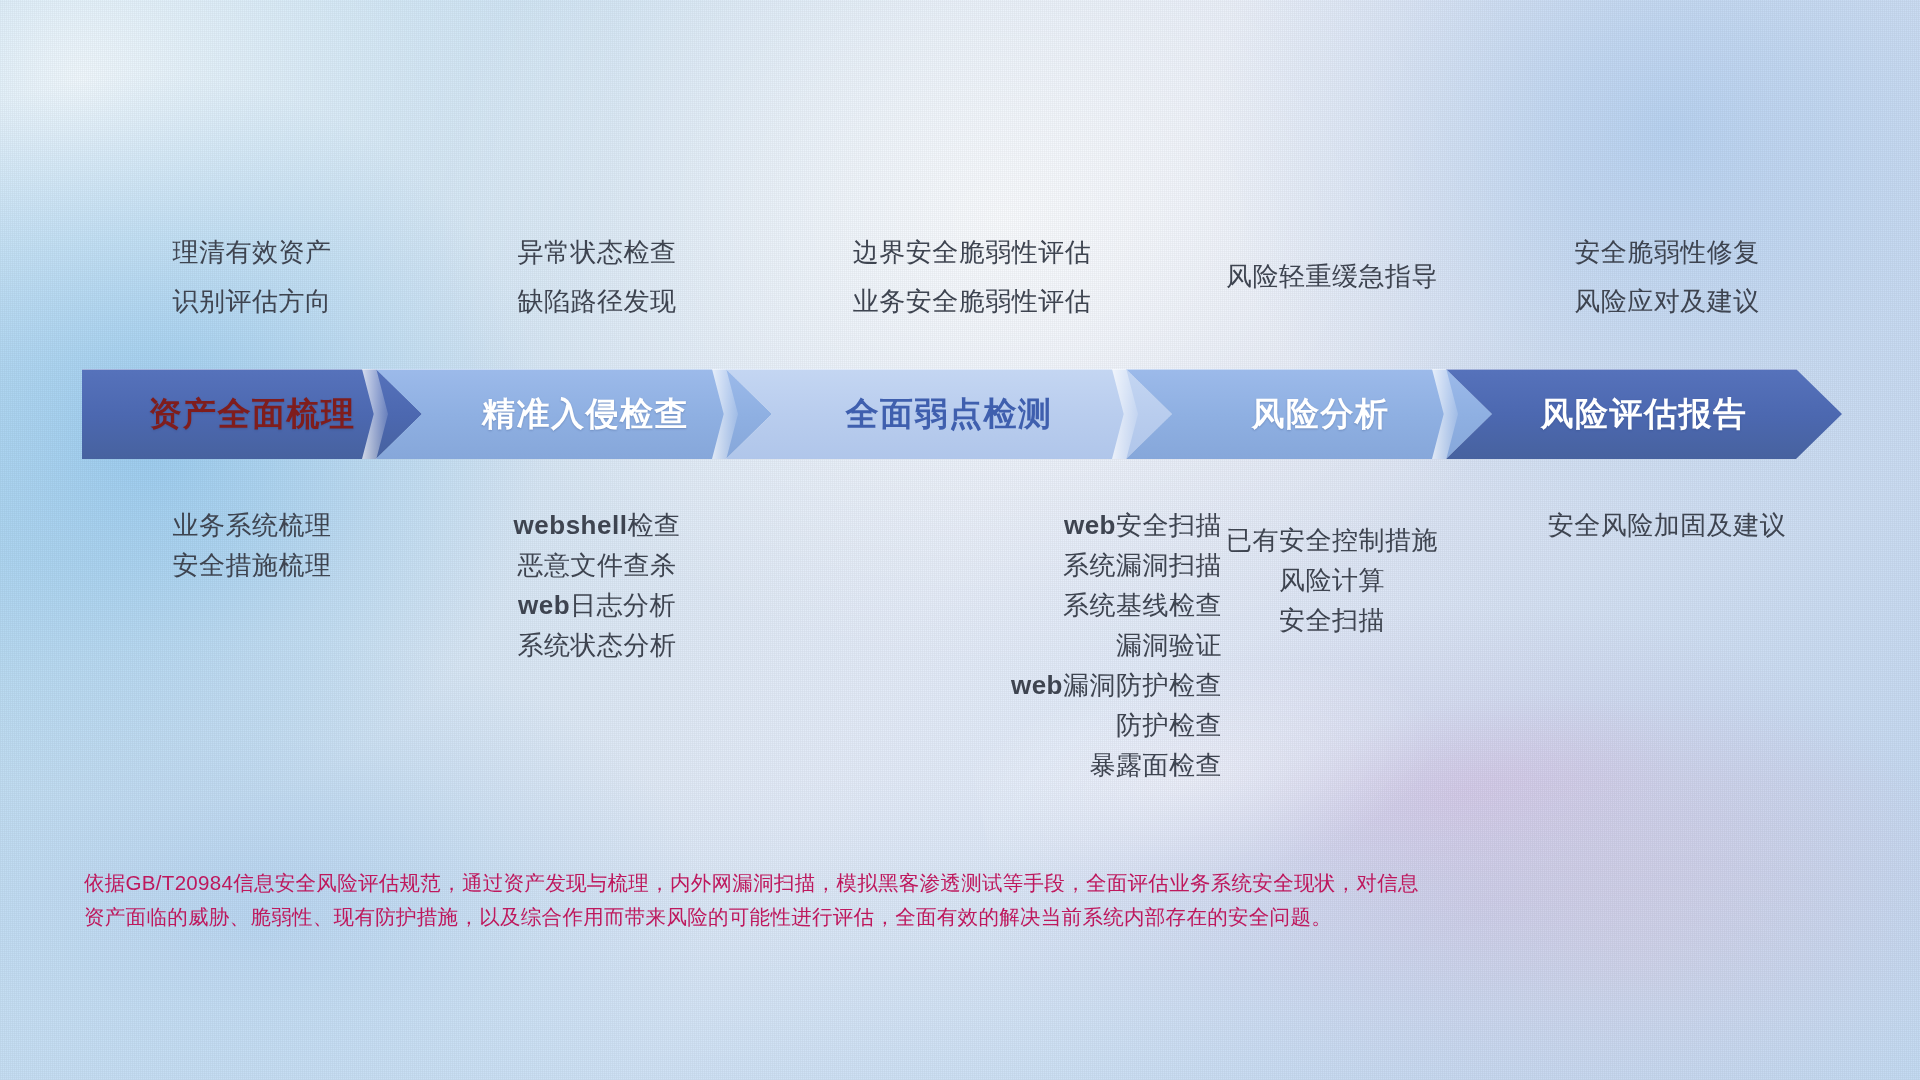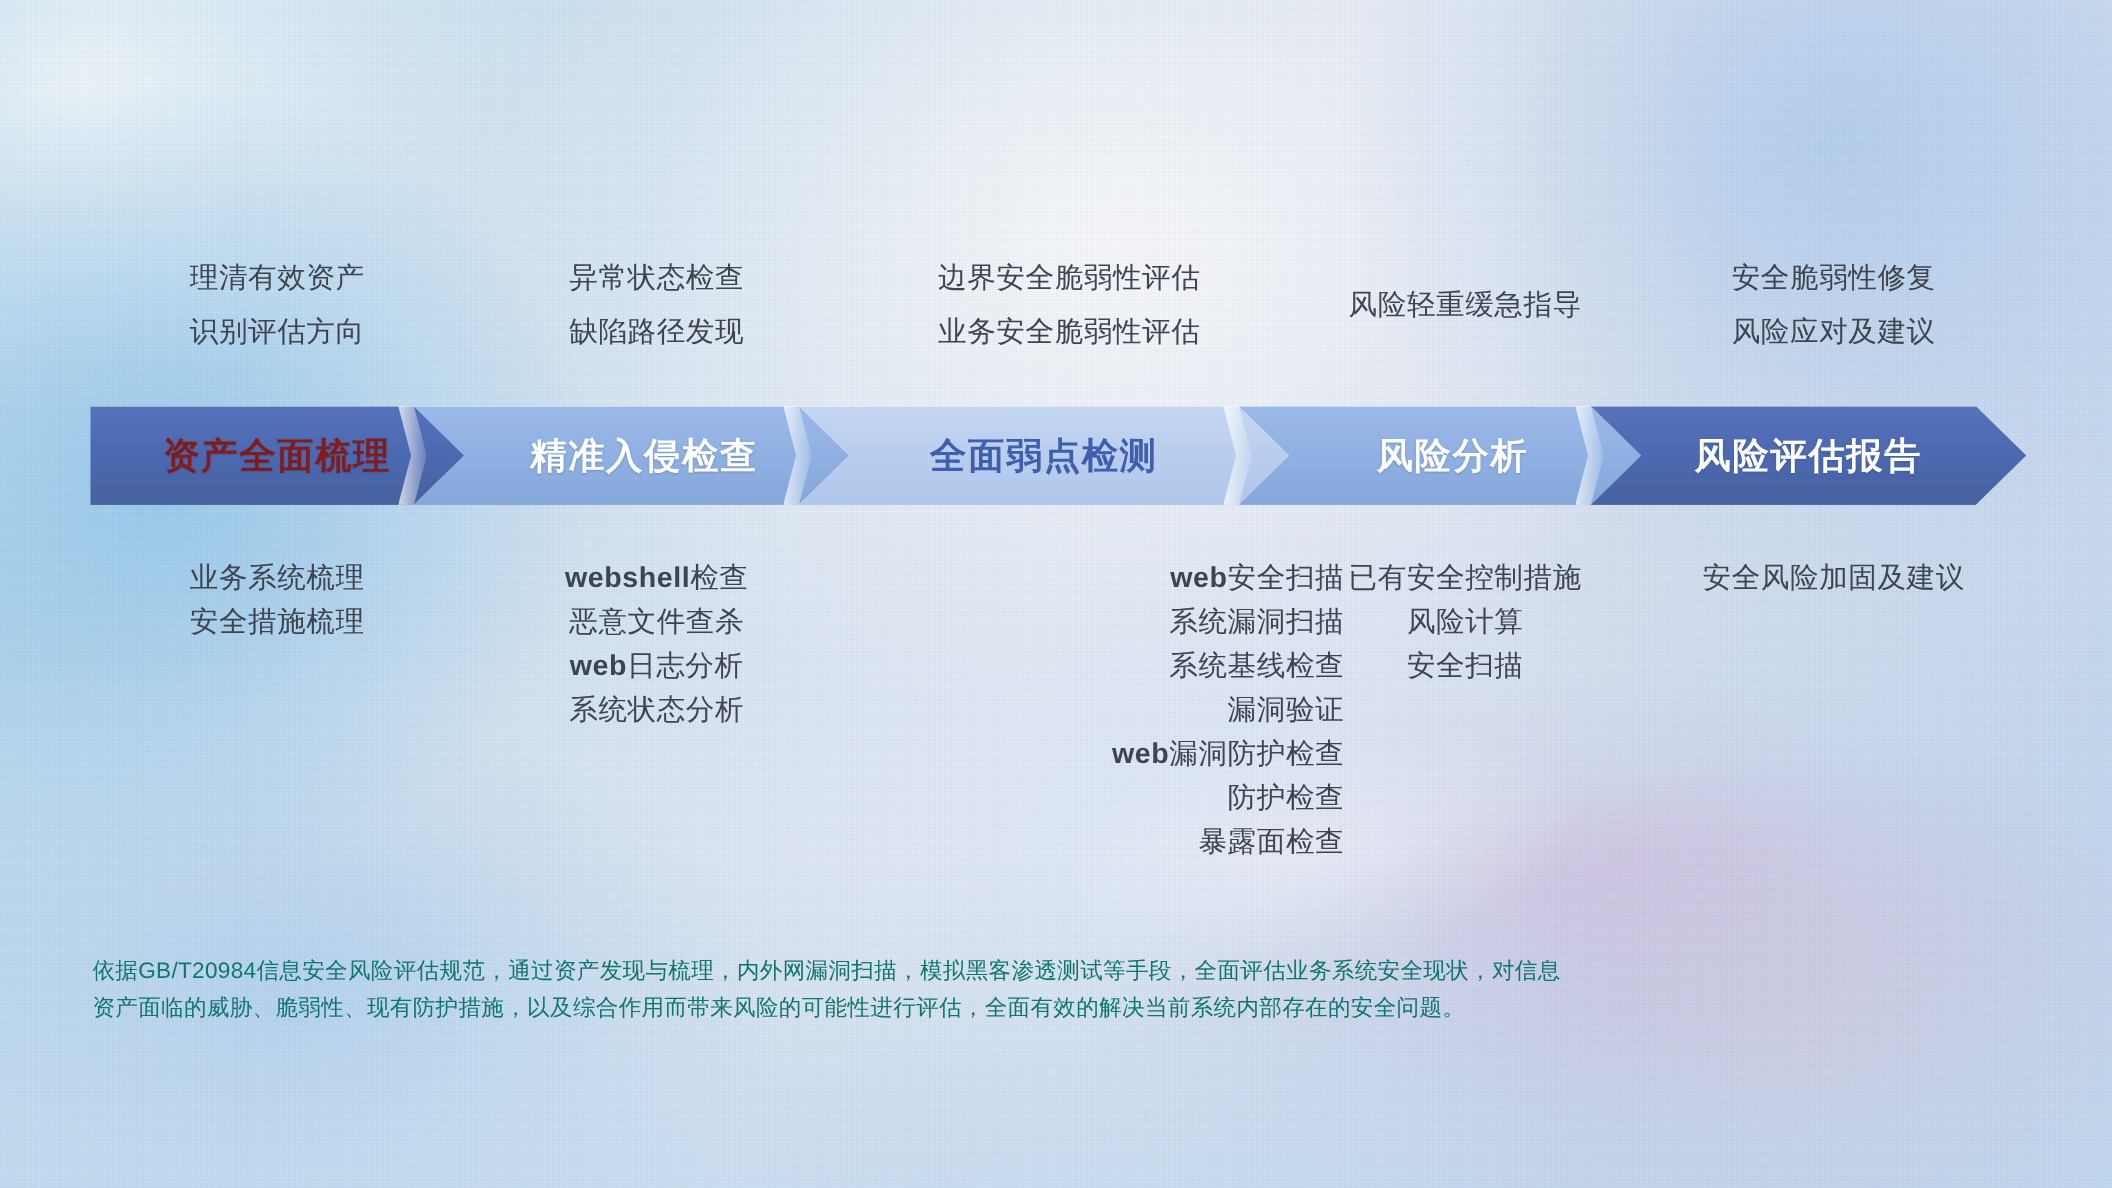--- a/index.html
+++ b/index.html
@@ -143,21 +143,21 @@
     white-space:nowrap;
     letter-spacing:.5px;
     margin-bottom:0px;
   }
   .botlabel b{font-weight:bold;}
 
   
   #footer{
     position:absolute;
     left:84px;top:866px;width:1760px;
-    color:#0f766e;
+    color:#be185d;
     font-size:20.5px;
     line-height:34px;
     letter-spacing:.3px;
   }
   #footer .fl{display:block;white-space:nowrap;}
 </style>
 </head>
 <body>
 
 <div id="bg-base"></div>
@@ -233,21 +233,21 @@
       </div>
       <div class="col" style="position: absolute; left: 722px; width: 500px; top: 0px; align-items: flex-end;">
         <div class="botlabel"><b>web</b><span>安全扫描</span></div>
         <div class="botlabel">系统漏洞扫描</div>
         <div class="botlabel">系统基线检查</div>
         <div class="botlabel">漏洞验证</div>
         <div class="botlabel"><b>web</b><span>漏洞防护检查</span></div>
         <div class="botlabel">防护检查</div>
         <div class="botlabel">暴露面检查</div>
       </div>
-      <div class="col" style="position: absolute; left: 1082px; width: 500px; top: 0px;">
+      <div class="col" style="position: absolute; left: 1082px; width: 500px; top: 15px;">
         <div class="botlabel">已有安全控制措施</div>
         <div class="botlabel">风险计算</div>
         <div class="botlabel">安全扫描</div>
       </div>
       <div class="col" style="position: absolute; left: 1417px; width: 500px; top: 0px;">
         <div class="botlabel">安全风险加固及建议</div>
       </div>
     </div>
 
   <div id="footer">

